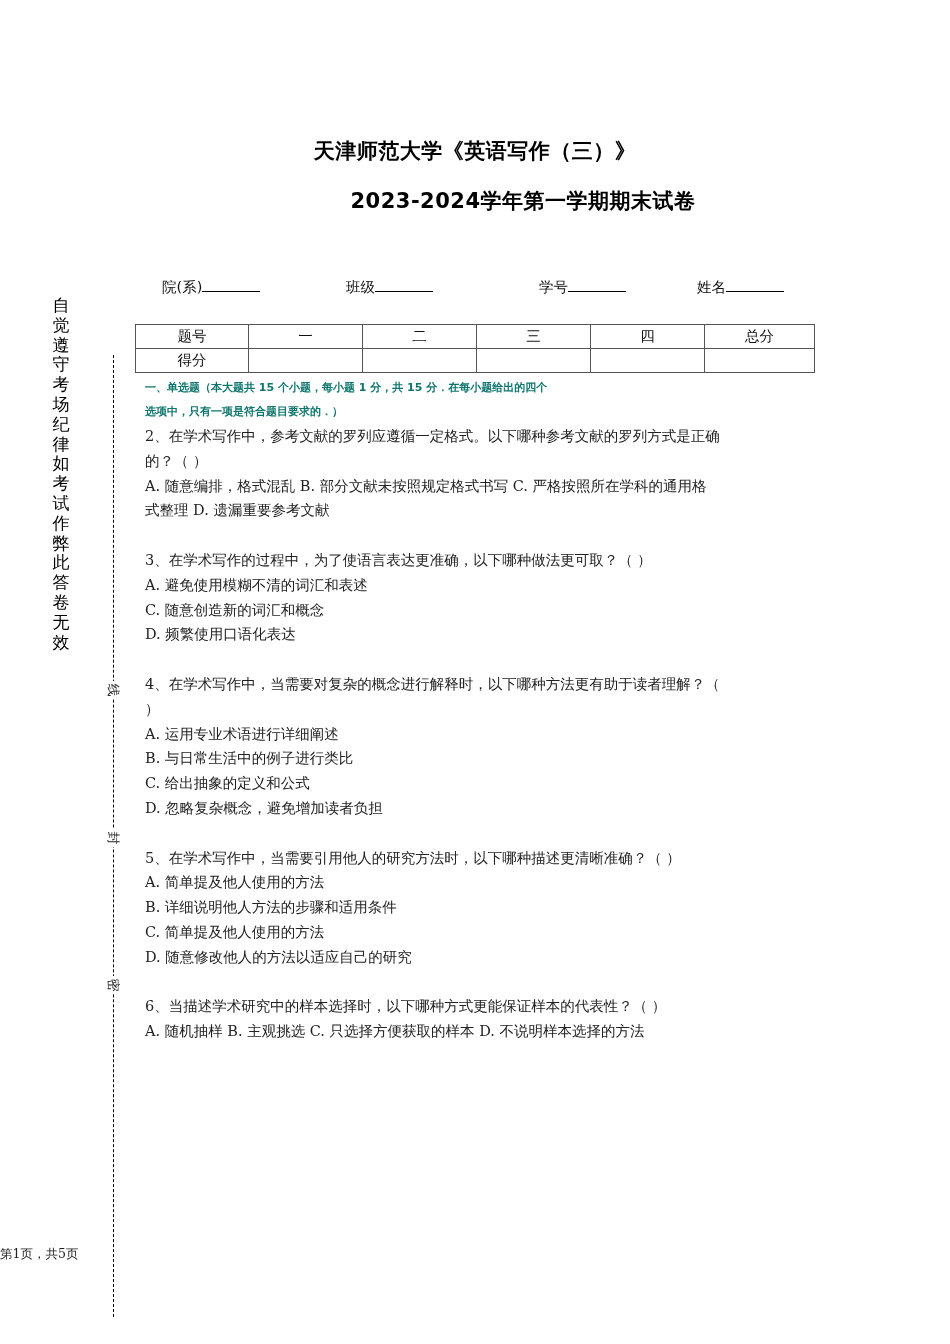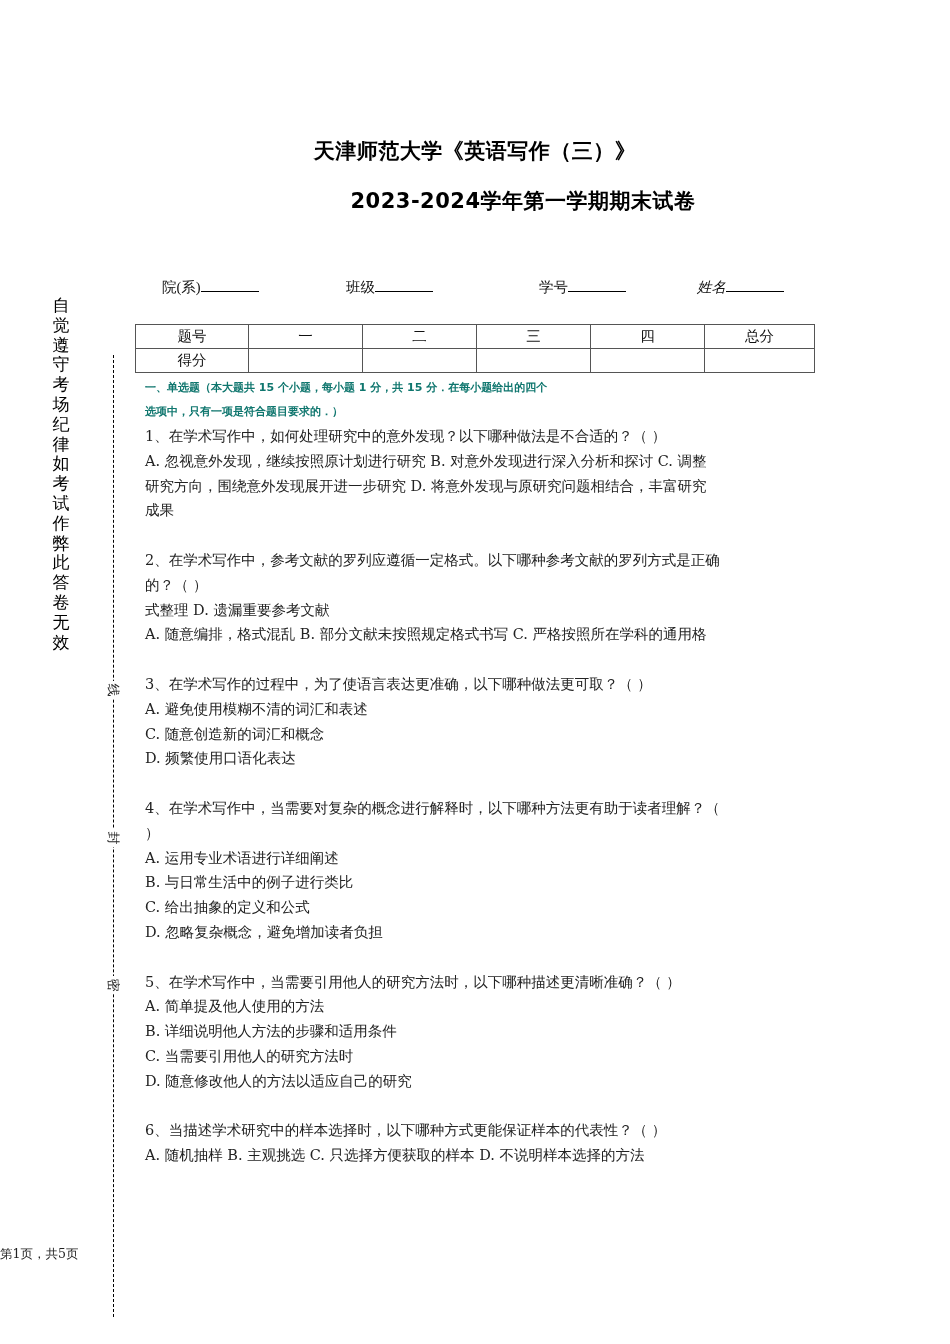--- a/index.html
+++ b/index.html
@@ -37,30 +37,30 @@
   <div class="title title2">2023-2024学年第一学期期末试卷</div>
 
   <div class="side-note">自觉遵守考场纪律如考试作弊此答卷无效</div>
 
   <div class="cut-line"></div>
   <div class="cut-label" style="top:681px;">线</div>
   <div class="cut-label" style="top:829px;">封</div>
   <div class="cut-label" style="top:976px;">密</div>
 
   <div class="info-row">
-    <div class="info-item" style="left:162px;font-family:Liberation Serif, serif;">
+    <div class="info-item" style="left:162px;">
       <span>院(系)</span><span class="blank"></span>
     </div>
     <div class="info-item" style="left:346px;text-align:right;">
       <span>班级</span><span class="blank"></span>
     </div>
     <div class="info-item" style="left:539px;">
       <span>学号</span><span class="blank"></span>
     </div>
-    <div class="info-item" style="left:697px;font-style:italic;">
+    <div class="info-item" style="left:697px;">
       <span>姓名</span><span class="blank"></span>
     </div>
   </div>
 
   <table class="score">
     <tbody>
         <tr>
       <td style="width:112px;">题号</td>
       <td style="width:113px;">一</td>
       <td style="width:113px;">二</td>
@@ -76,32 +76,26 @@
       <td></td>
       <td></td>
     </tr>
   </tbody>
     </table>
 
   <div class="content">
     <div class="section-head">一、单选题（本大题共 15 个小题，每小题 1 分，共 15 分．在每小题给出的四个</div>
     <div class="section-head">选项中，只有一项是符合题目要求的．）</div>
 
-    <div class="q-block">
-      <p class="q-line">1、在学术写作中，如何处理研究中的意外发现？以下哪种做法是不合适的？（ ）</p>
-      <p class="q-line">A. 忽视意外发现，继续按照原计划进行研究 B. 对意外发现进行深入分析和探讨 C. 调整</p>
-      <p class="q-line">研究方向，围绕意外发现展开进一步研究 D. 将意外发现与原研究问题相结合，丰富研究</p>
-      <p class="q-line">成果</p>
-    </div>
 
     <div class="q-block">
       <p class="q-line">2、在学术写作中，参考文献的罗列应遵循一定格式。以下哪种参考文献的罗列方式是正确</p>
       <p class="q-line">的？（ ）</p>
+      <p class="q-line">A. 随意编排，格式混乱 B. 部分文献未按照规定格式书写 C. 严格按照所在学科的通用格</p>
       <p class="q-line">式整理 D. 遗漏重要参考文献</p>
-      <p class="q-line">A. 随意编排，格式混乱 B. 部分文献未按照规定格式书写 C. 严格按照所在学科的通用格</p>
     </div>
 
     <div class="q-block">
       <p class="q-line">3、在学术写作的过程中，为了使语言表达更准确，以下哪种做法更可取？（ ）</p>
       <p class="q-line">A. 避免使用模糊不清的词汇和表述</p>
       <p class="q-line">C. 随意创造新的词汇和概念</p>
       <p class="q-line">D. 频繁使用口语化表达</p>
     </div>
 
     <div class="q-block">
@@ -110,21 +104,21 @@
       <p class="q-line">A. 运用专业术语进行详细阐述</p>
       <p class="q-line">B. 与日常生活中的例子进行类比</p>
       <p class="q-line">C. 给出抽象的定义和公式</p>
       <p class="q-line">D. 忽略复杂概念，避免增加读者负担</p>
     </div>
 
     <div class="q-block">
       <p class="q-line">5、在学术写作中，当需要引用他人的研究方法时，以下哪种描述更清晰准确？（ ）</p>
       <p class="q-line">A. 简单提及他人使用的方法</p>
       <p class="q-line">B. 详细说明他人方法的步骤和适用条件</p>
-      <p class="q-line">C. 当需要引用他人的研究方法时</p>
+      <p class="q-line">C. 简单提及他人使用的方法</p>
       <p class="q-line">D. 随意修改他人的方法以适应自己的研究</p>
     </div>
 
     <div class="q-block">
       <p class="q-line">6、当描述学术研究中的样本选择时，以下哪种方式更能保证样本的代表性？（ ）</p>
       <p class="q-line">A. 随机抽样 B. 主观挑选 C. 只选择方便获取的样本 D. 不说明样本选择的方法</p>
     </div>
   </div>
 
   <div class="footer">第1页，共5页</div>

